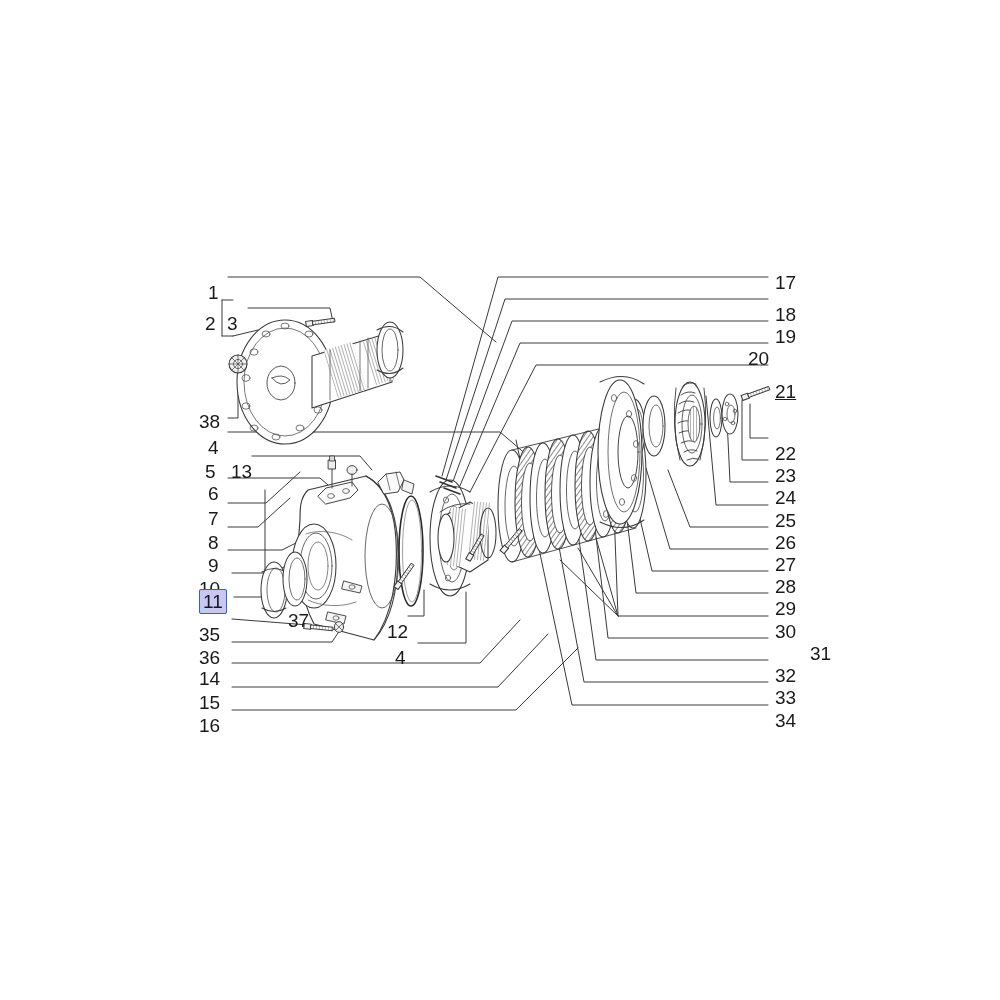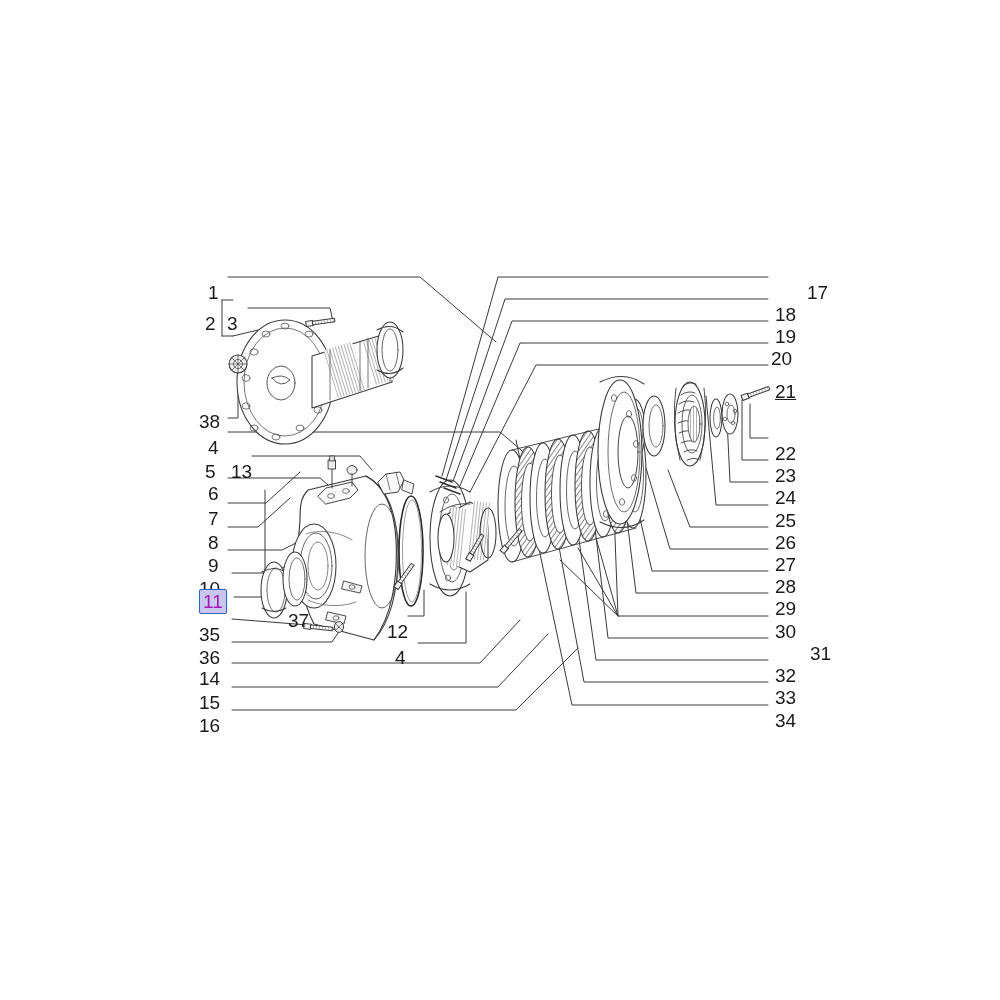--- a/index.html
+++ b/index.html
@@ -5,21 +5,21 @@
   html,body{margin:0;padding:0;background:#ffffff;}
   body{width:1000px;height:1000px;overflow:hidden;
        font-family:"Liberation Sans", sans-serif;}
   #stage{position:relative;width:1000px;height:1000px;background:#fff;}
   #stage svg{position:absolute;left:0;top:0;}
   .lbl{position:absolute;font-family:"Liberation Sans",sans-serif;
        font-size:19px;color:#1a1a1a;line-height:1;white-space:nowrap;}
   .lbl.r{text-align:left;}
   .lbl.l{text-align:right;}
   .hl{background:#c9c6ef;border:1px solid #2f63c8;border-radius:2px;
-      padding:1px 3px;color:#a21caf;}
+      padding:1px 3px;color:#0f172a;}
 </style>
 </head>
 <body>
 
 <div id="stage">
 
 <svg width="1000" height="1000" viewBox="0 0 1000 1000">
   <defs>
     <pattern id="fric" width="4" height="4" patternUnits="userSpaceOnUse" patternTransform="rotate(35)">
       <rect width="4" height="4" fill="#ffffff"></rect>
@@ -365,24 +365,24 @@
       <div class="lbl l" style="left: 199px; top: 669px;">14</div>
       <div class="lbl l" style="left: 199px; top: 693px;">15</div>
       <div class="lbl l" style="left: 199px; top: 716px;">16</div>
     </div>
 <div id="labels-inner">
       <div class="lbl l" style="left: 288px; top: 611px;">37</div>
       <div class="lbl l" style="left: 387px; top: 622px; text-align: right;">12</div>
       <div class="lbl l" style="left: 395px; top: 648px;">4</div>
     </div>
 <div id="labels-right">
-      <div class="lbl r" style="left: 775px; top: 283px; margin-left: 32px;">17</div>
+      <div class="lbl r" style="left: 775px; top: 273px;">17</div>
       <div class="lbl r" style="left: 775px; top: 305px;">18</div>
       <div class="lbl r" style="left: 775px; top: 327px;">19</div>
-      <div class="lbl r" style="left: 771px; top: 349px;">20</div>
+      <div class="lbl r" style="left: 748px; top: 349px;">20</div>
       <div class="lbl r" style="left: 775px; top: 382px; text-decoration: underline;">21</div>
       <div class="lbl r" style="left: 775px; top: 444px;">22</div>
       <div class="lbl r" style="left: 775px; top: 466px;">23</div>
       <div class="lbl r" style="left: 775px; top: 488px;">24</div>
       <div class="lbl r" style="left: 775px; top: 511px; text-align: center;">25</div>
       <div class="lbl r" style="left: 775px; top: 533px;">26</div>
       <div class="lbl r" style="left: 775px; top: 555px;">27</div>
       <div class="lbl r" style="left: 775px; top: 577px;">28</div>
       <div class="lbl r" style="left: 775px; top: 599px;">29</div>
       <div class="lbl r" style="left: 775px; top: 622px;">30</div>

